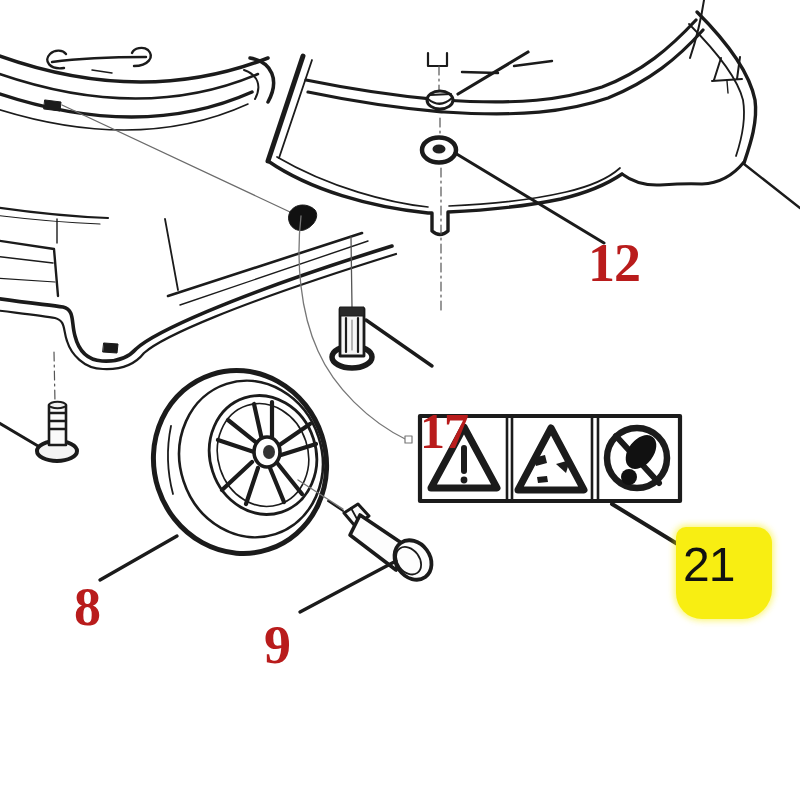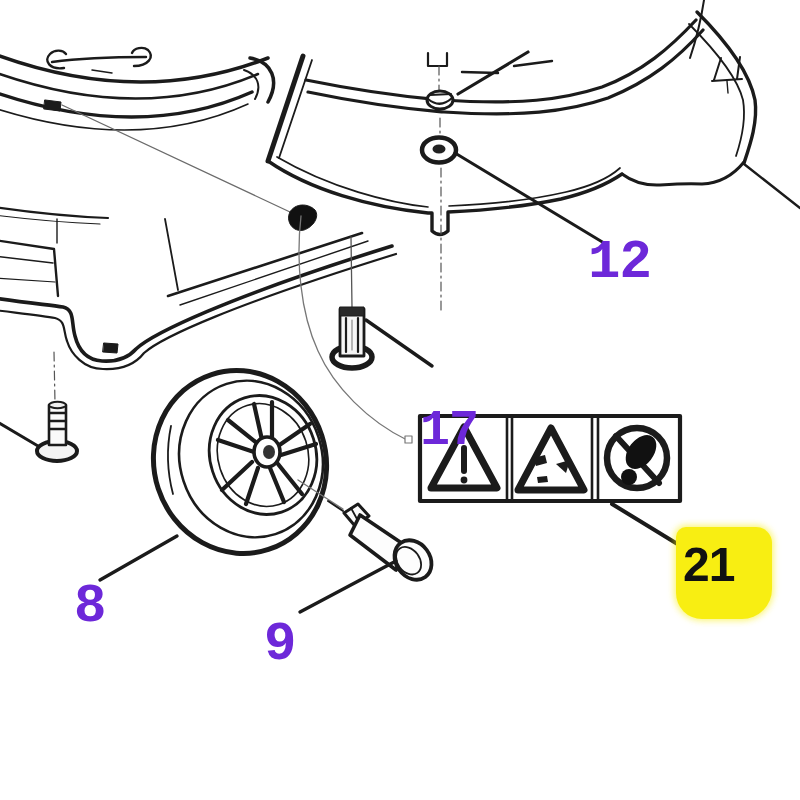--- a/index.html
+++ b/index.html
@@ -2,36 +2,36 @@
 <html><head>
 <meta charset="utf-8">
 <style>
   html,body{margin:0;padding:0;background:#fff;}
   #stage{
     position:relative;width:800px;height:800px;background:#ffffff;overflow:hidden;
     font-family:"Liberation Sans", sans-serif;
   }
   #stage svg{position:absolute;left:0;top:0;}
   .callout{
-    position:absolute;color:#6d28d9;font-weight:700;
-    font-family:Liberation Mono, monospace;
+    position:absolute;color:#b91c1c;font-weight:700;
+    font-family:Liberation Serif, serif;
     line-height:1;letter-spacing:-1px;user-select:none;cursor:pointer;
   }
   .callout.c12{left:588px;top:236px;font-size:54px;}
   .callout.c17{left:420px;top:358px;font-size:50px;margin-top:48px;}
   .callout.c8{left:74px;top:580px;font-size:54px;}
   .callout.c9{left:264px;top:618px;font-size:54px;}
   .tag21{
     position:absolute;left:676px;top:527px;width:96px;height:92px;
     background:var(--hl,#F8EE12);
     border-radius:10px 16px 30px 26px;
     box-shadow:0 0 6px 2px rgba(248,238,18,.55);
   }
   .tag21 .num{
-    position:absolute;left:7px;top:14px;font-size:48px;font-weight:700;
+    position:absolute;left:7px;top:14px;font-size:48px;font-weight:400;
     color:#111;letter-spacing:-1px;line-height:1;
     font-family:"Liberation Sans", sans-serif;cursor:pointer;
   }
 </style>
 </head>
 <body>
 
 <div id="stage">
 
 <svg width="800" height="800" viewBox="0 0 800 800">

